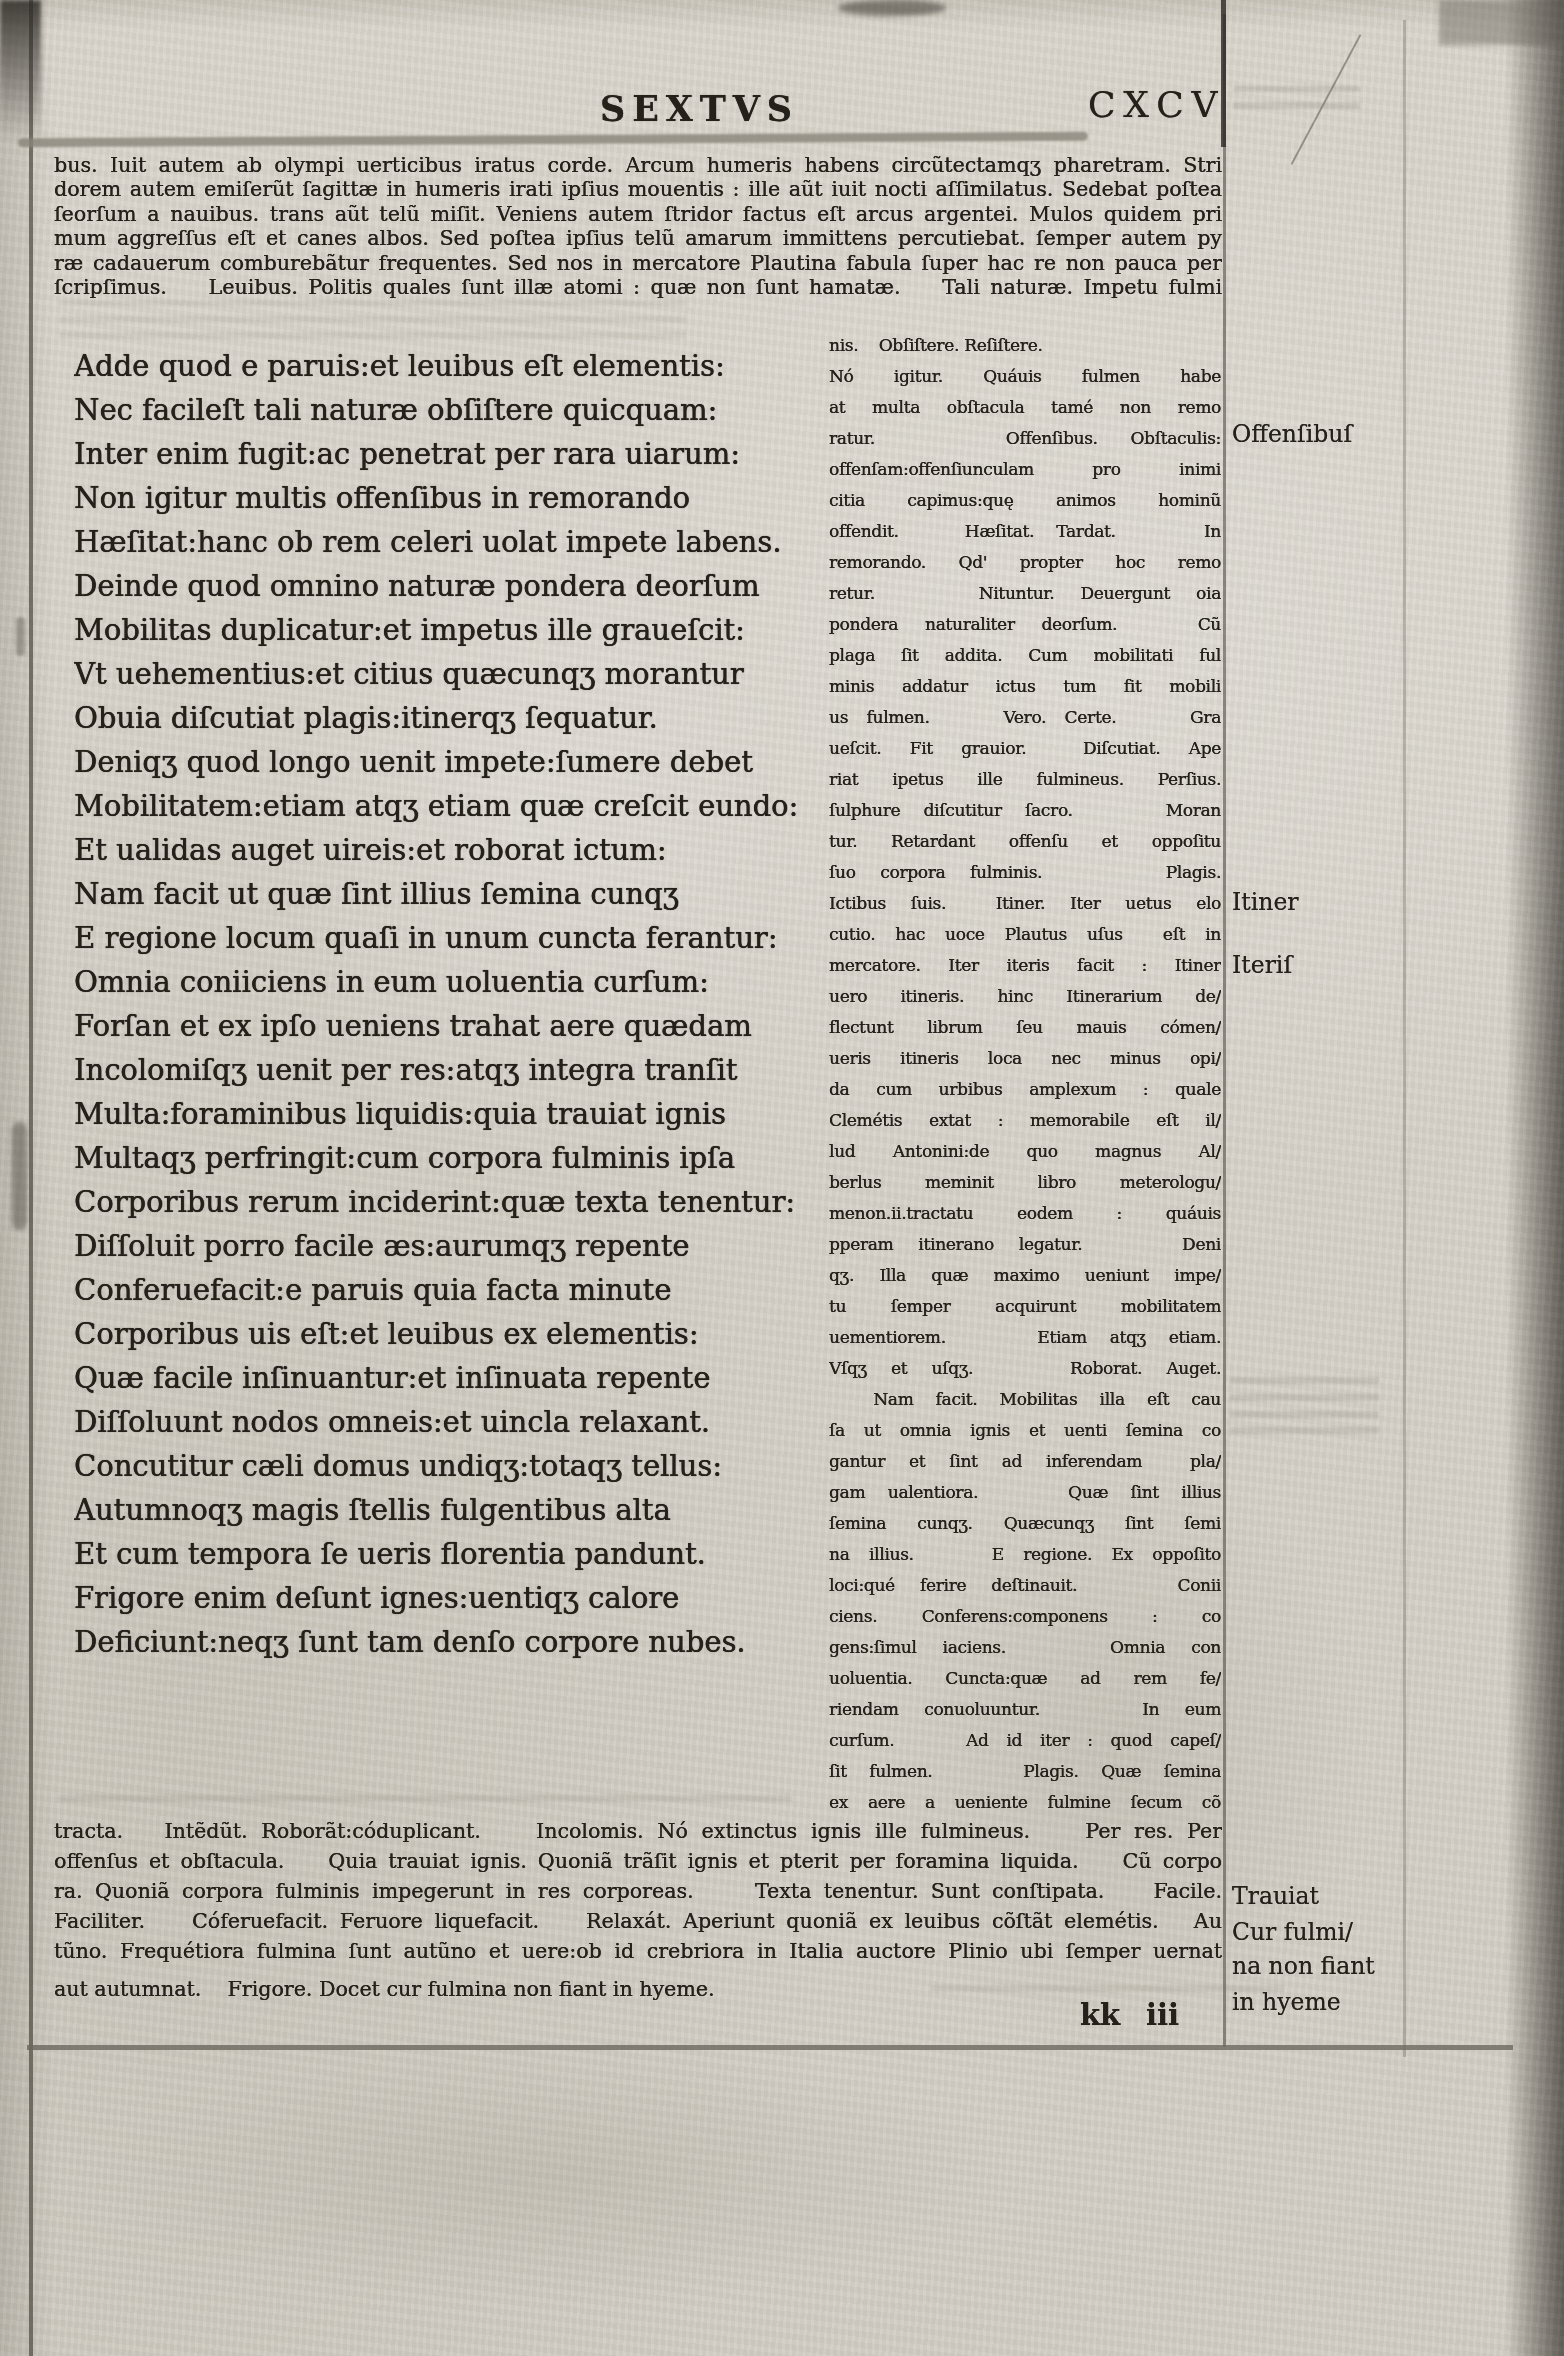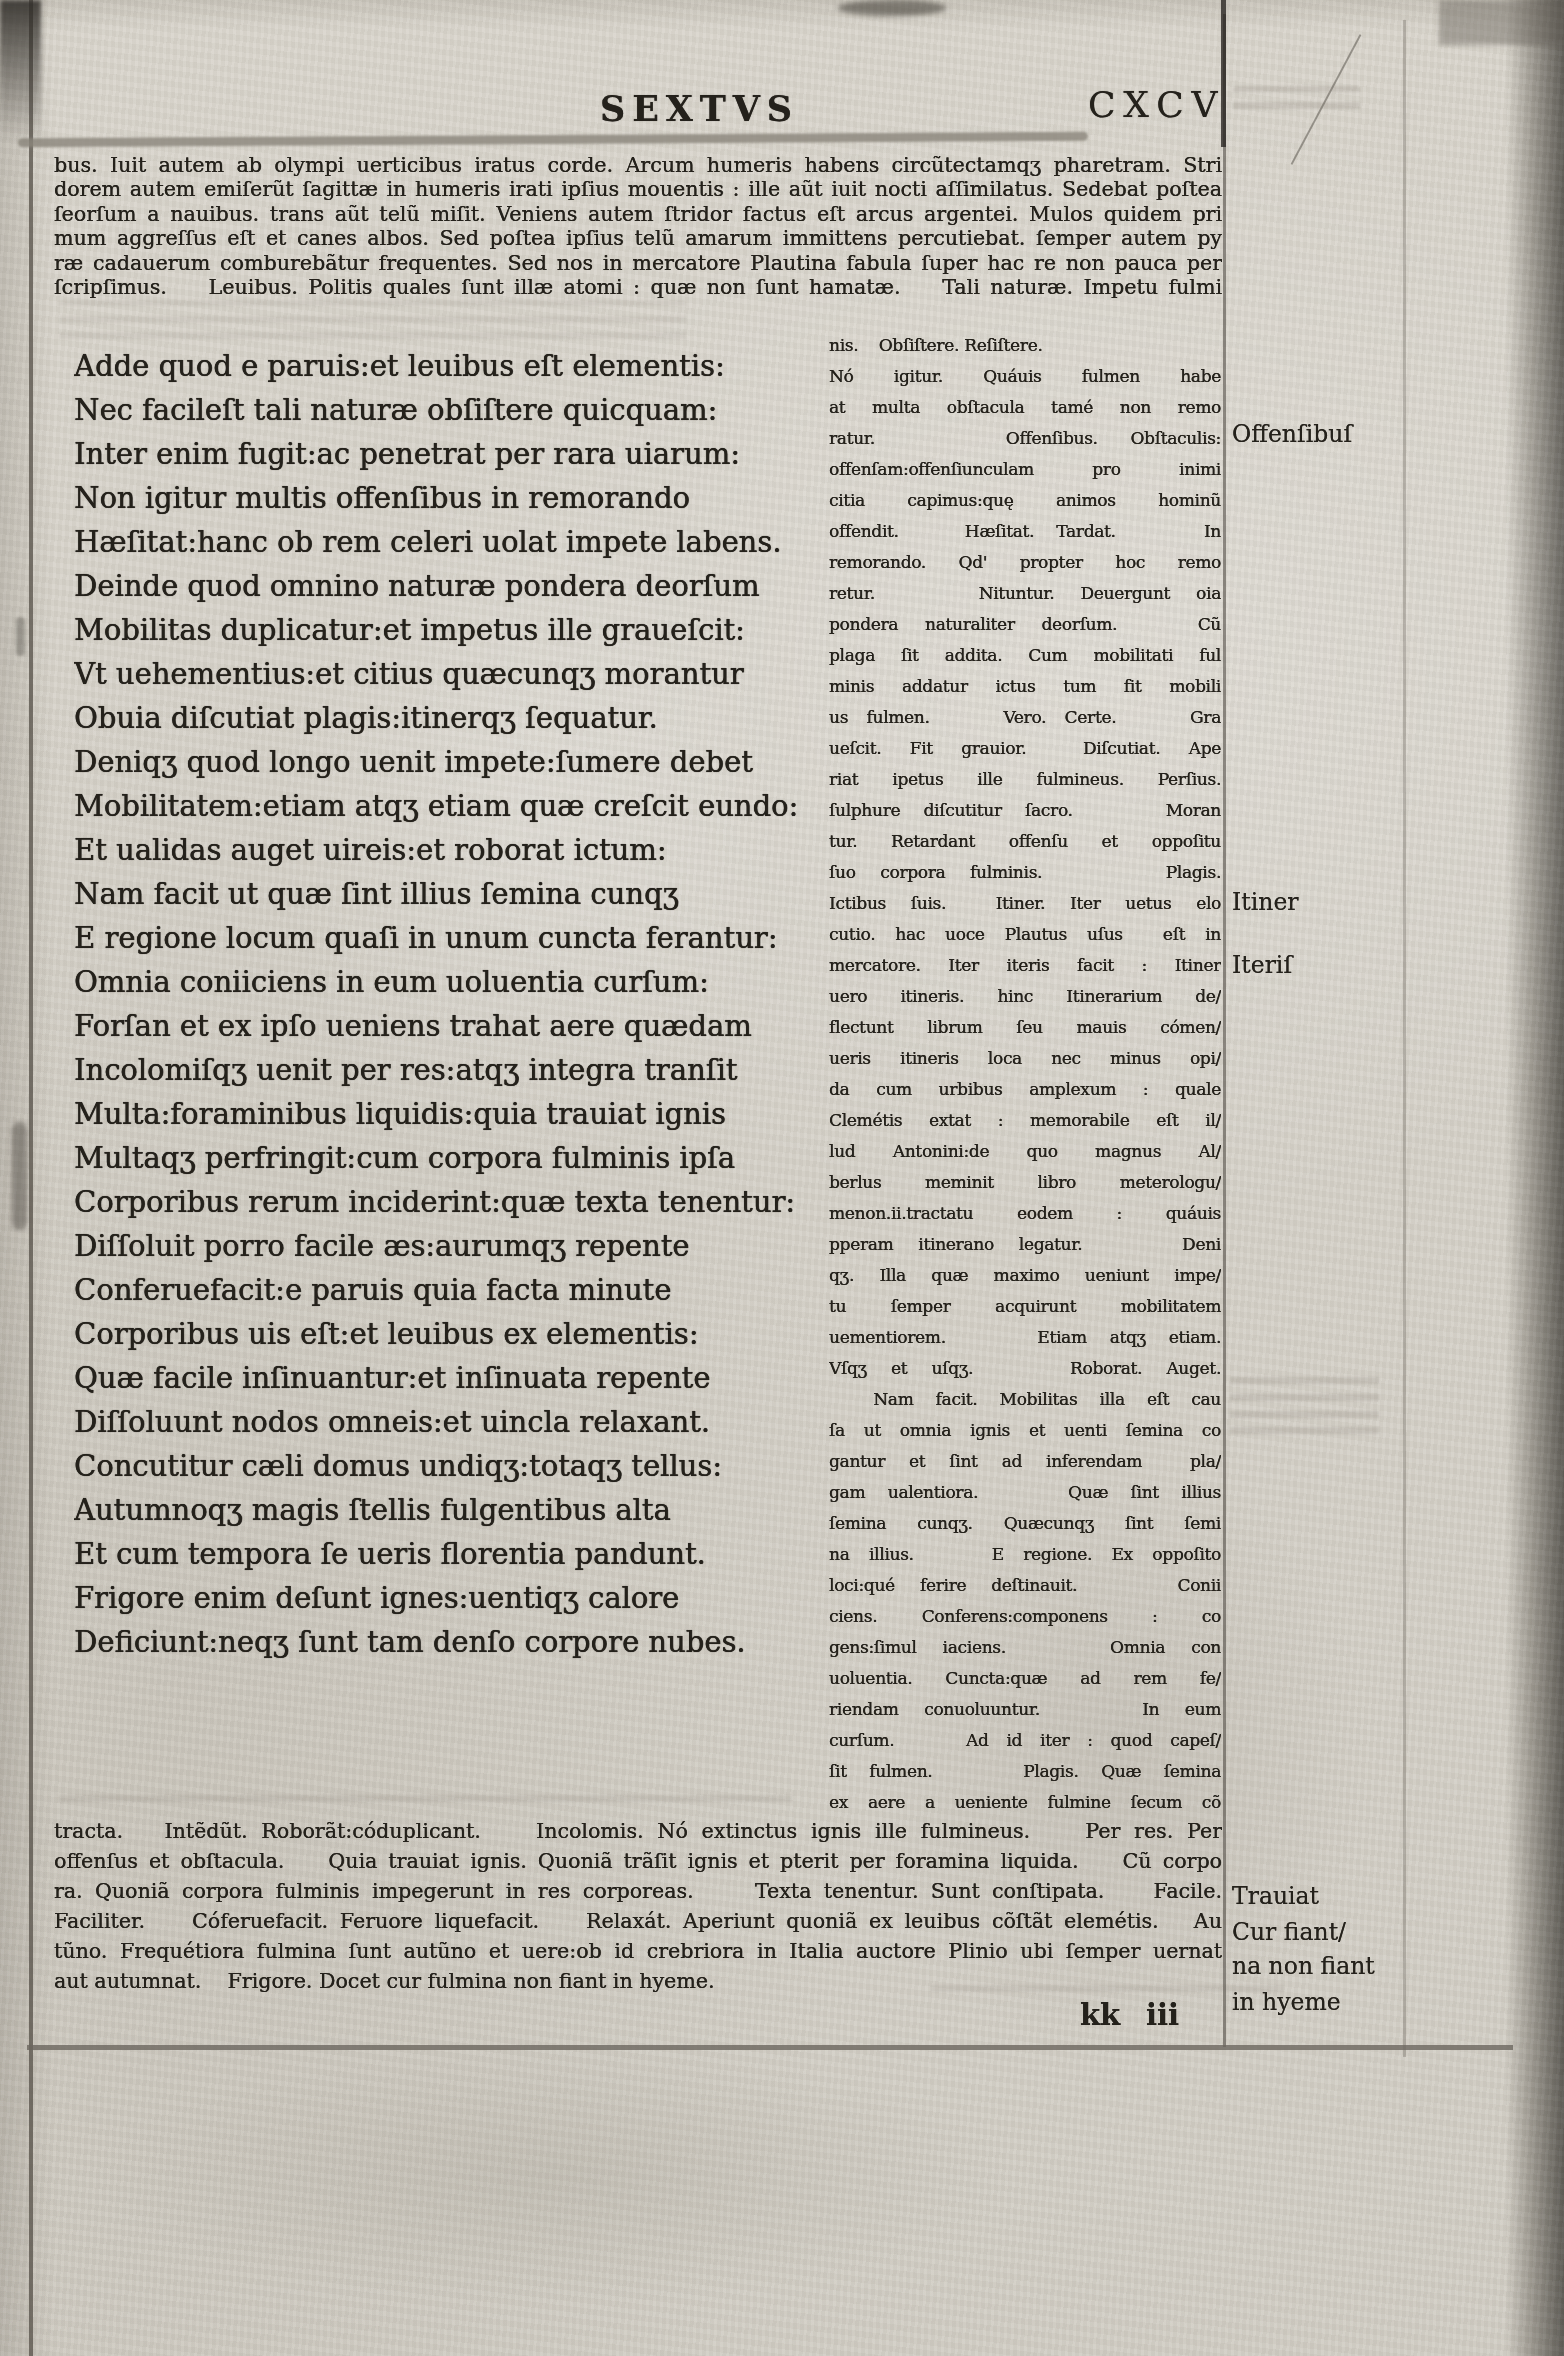--- a/index.html
+++ b/index.html
@@ -23,21 +23,21 @@
   .top-block{width:1168px;font-size:20.6px;}
   .top-block .ln{height:24.4px;line-height:24.4px;}
   .poem{width:760px;font-size:29px;}
   .poem .ln{height:44px;line-height:44px;text-align:left;text-align-last:left;white-space:pre;overflow:hidden;
     text-shadow:0 0 0.8px rgba(28,25,20,.95), 0.5px 0 0.5px rgba(28,25,20,.6);}
   .side-col{width:392px;font-size:17px;letter-spacing:-0.3px;}
   .side-col .ln{height:31px;line-height:31px;}
   .side-col .ln:first-child{text-align-last:left;}
   .bottom-block{width:1168px;font-size:20.6px;}
   .bottom-block .ln{height:30px;line-height:30px;}
-  .bottom-block .ln:last-child{text-align-last:left;}
+  .bottom-block .ln:last-child{text-align-last:left;margin-top:8px;}
   .mnote{font-size:23.5px;width:176px;text-shadow:0 0 0.6px rgba(33,29,23,.8);}
   .sig{font-size:29px;font-weight:bold;word-spacing:15.7px;text-shadow:0 0 0.6px rgba(33,29,23,.8);}
   .deco{position:absolute;z-index:2;pointer-events:none;}
   .rule-left{left:29px;top:0;width:3.9px;height:2356px;background:rgba(84,79,71,.75);filter:blur(0.4px);}
   .rule-right{left:1223px;top:13.7px;width:2.9px;height:2033px;background:rgba(84,79,71,.6);}
   .rule-right-top{left:1221px;top:0;width:4.9px;height:147px;background:rgba(42,39,35,.8);filter:blur(0.6px);}
   .rule-outer{left:1403px;top:19.6px;width:2.9px;height:2037px;background:rgba(110,104,95,.35);}
   .rule-bottom{left:27.4px;top:2045px;width:1486px;height:4.9px;background:rgba(108,103,95,.8);filter:blur(0.5px);}
   .head-smudge{left:17.6px;top:135px;width:1070px;height:8.8px;background:rgba(138,133,123,.8);filter:blur(1.2px);transform:rotate(-0.35deg);border-radius:4.9px;}
   .corner-tl{left:0;top:0;width:41px;height:142px;background:linear-gradient(180deg,rgba(45,42,38,.85),rgba(45,42,38,0));filter:blur(2px);}
@@ -189,20 +189,20 @@
       <div class="ln">ra. Quoniã corpora fulminis impegerunt in res corporeas.     Texta tenentur. Sunt conſtipata.    Facile.</div>
       <div class="ln">Faciliter.    Cóferuefacit. Feruore liquefacit.    Relaxát. Aperiunt quoniã ex leuibus cõſtãt elemétis.   Au</div>
       <div class="ln">tũno. Frequétiora fulmina ſunt autũno et uere:ob id crebriora in Italia auctore Plinio ubi ſemper uernat</div>
       <div class="ln">aut autumnat.    Frigore. Docet cur fulmina non fiant in hyeme.</div>
     </div>
 
   <div class="txt mnote" style="left:1232px;top:420px;">Offenſibuſ</div>
   <div class="txt mnote" style="left:1232px;top:888px;">Itiner</div>
   <div class="txt mnote" style="left:1232px;top:951px;">Iteriſ</div>
   <div class="txt mnote" style="left:1232px;top:1882px;">Trauiat</div>
-  <div class="txt mnote" style="left:1232px;top:1918px;">Cur fiant/</div>
+  <div class="txt mnote" style="left:1232px;top:1918px;">Cur fulmi/</div>
   <div class="txt mnote" style="left:1232px;top:1952px;">na non fiant</div>
   <div class="txt mnote" style="left:1232px;top:1988px;">in hyeme</div>
 
   <div class="txt sig" style="left:1080px;top:1998px;">kk iii</div>
 
 </div>
 
 
 </body></html>

